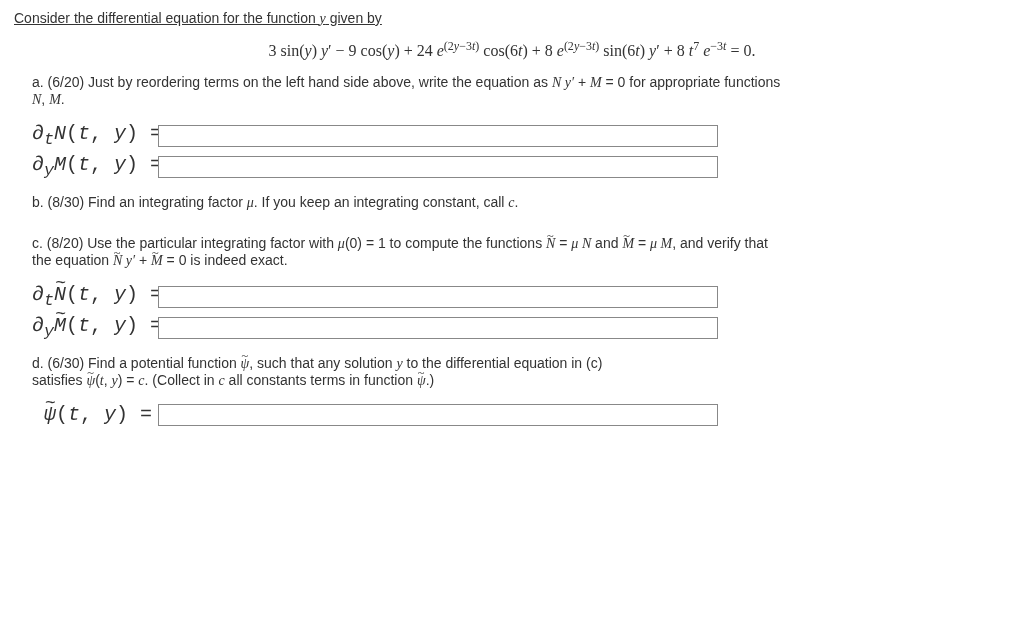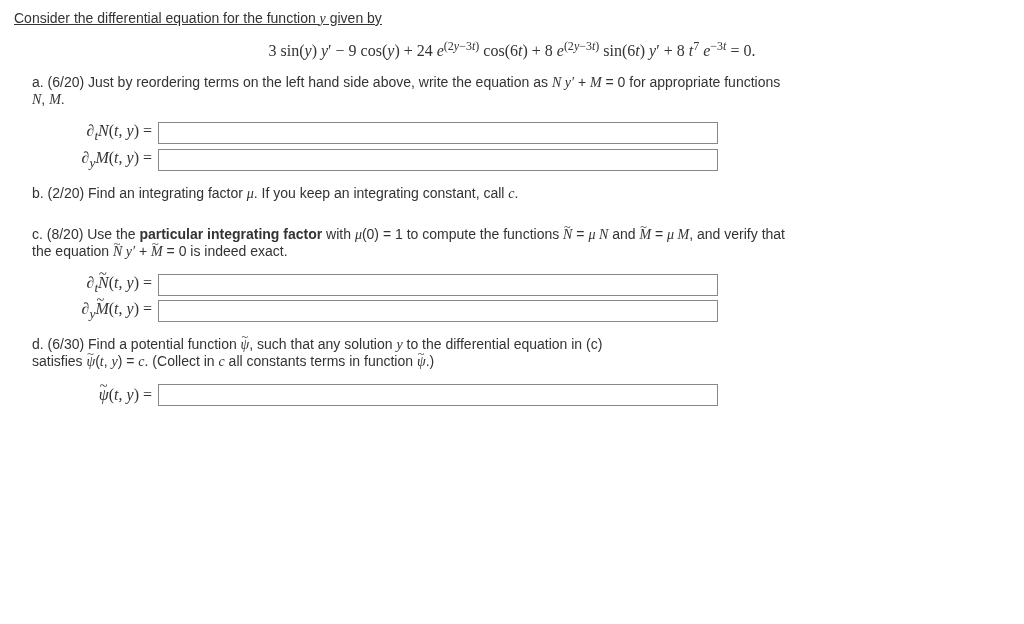--- a/index.html
+++ b/index.html
@@ -31,22 +31,22 @@
   .serif {
     font-family: "Times New Roman", serif;
   }
   .it { font-style: italic; }
   .input-row {
     display: flex;
     align-items: center;
     margin: 4px 0;
   }
   .lhs {
-    font-family: Liberation Serif, serif;
-    font-size: 16px;
+    font-family: Liberation Mono, monospace;
+    font-size: 20px;
     width: 120px;
     text-align: right;
     padding-right: 6px;
     white-space: nowrap;
   }
   input.answer {
     width: 560px;
     height: 22px;
     border: 1px solid #888;
     padding: 2px 4px;
@@ -59,21 +59,21 @@
     position: relative;
     display: inline-block;
   }
   .tilde-over::before {
     content: "~";
     position: absolute;
     top: -0.55em;
     left: 0.05em;
     font-size: 0.9em;
   }
-  .bold { font-weight: bold; }
+  .bold { font-weight: normal; }
 </style>
 </head>
 <body>
 
 <div class="intro">
   Consider the differential equation for the function <span class="serif it">y</span> given by
 </div>
 
 <div class="equation-line">
   3 sin(<span class="it">y</span>) <span class="it">y</span>′ − 9 cos(<span class="it">y</span>) + 24 <span class="it">e</span><sup>(2<span class="it">y</span>−3<span class="it">t</span>)</sup> cos(6<span class="it">t</span>) + 8 <span class="it">e</span><sup>(2<span class="it">y</span>−3<span class="it">t</span>)</sup> sin(6<span class="it">t</span>) <span class="it">y</span>′ + 8 <span class="it">t</span><sup>7</sup> <span class="it">e</span><sup>−3<span class="it">t</span></sup> = 0.
@@ -96,21 +96,21 @@
   <div class="input-row">
     <div class="lhs">
       <span class="it">∂<sub>y</sub>M</span>(<span class="it">t</span>, <span class="it">y</span>) =
     </div>
     <input class="answer" value="" style="">
   </div>
 </div>
 
 <div class="part">
   <span class="part-label">b.</span>
-  <span>(2/20)</span>
+  <span>(8/30)</span>
   Find an integrating factor <span class="serif it">μ</span>. If you keep an integrating constant, call <span class="serif it">c</span>.
   <div style="height:10px"></div>
 </div>
 
 <div class="part">
   <span class="part-label">c.</span>
   <span>(8/20)</span>
   <span>Use the </span><span class="bold">particular integrating factor</span>
   with <span class="serif it">μ</span>(0) = 1 to compute the functions
   <span class="serif it"><span class="tilde-over">N</span></span> = <span class="serif it">μ N</span> and

